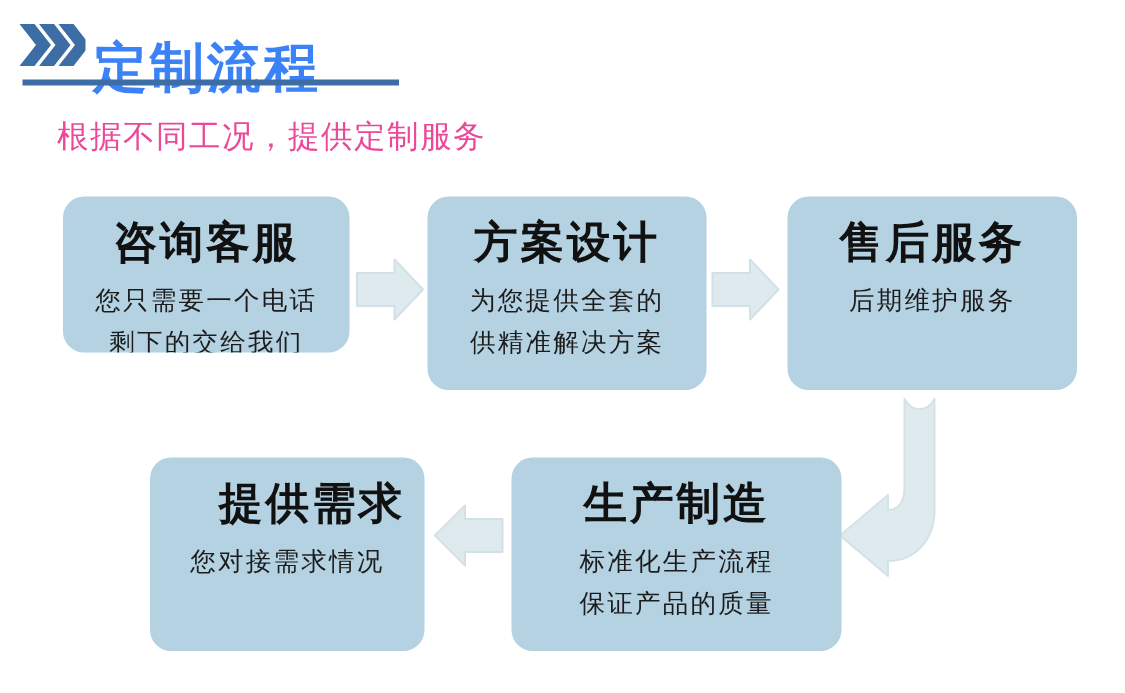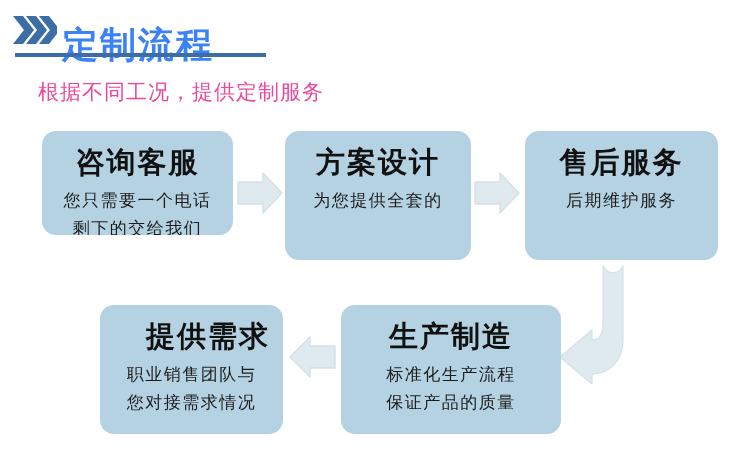--- a/index.html
+++ b/index.html
@@ -152,20 +152,21 @@
   <div class="arrow" id="arrow-1">
     <svg width="46" height="42" viewBox="0 0 46 42" xmlns="http://www.w3.org/2000/svg">
       <polygon points="1,10 26,10 26,1 45,21 26,41 26,32 1,32" fill="#dfeaef" stroke="#d2e1e8" stroke-width="1.4" stroke-linejoin="round"></polygon>
     </svg>
   </div>
 
   <div class="step-box" id="step-2">
     <div class="step-title">方案设计</div>
     <div class="step-body">
       <div class="step-line">为您提供全套的</div>
+      <div class="step-line">供精准解决方案</div>
     </div>
   </div>
 
   <div class="arrow" id="arrow-2">
     <svg width="46" height="42" viewBox="0 0 46 42" xmlns="http://www.w3.org/2000/svg">
       <polygon points="1,10 26,10 26,1 45,21 26,41 26,32 1,32" fill="#dfeaef" stroke="#d2e1e8" stroke-width="1.4" stroke-linejoin="round"></polygon>
     </svg>
   </div>
 
   <div class="step-box" id="step-3">
@@ -192,21 +193,20 @@
 
   <div class="arrow" id="arrow-4">
     <svg width="48" height="44" viewBox="0 0 48 44" xmlns="http://www.w3.org/2000/svg">
       <polygon points="47,11 22,11 22,2 2,22 22,42 22,33 47,33" fill="#dfeaef" stroke="#d2e1e8" stroke-width="1.4" stroke-linejoin="round"></polygon>
     </svg>
   </div>
 
   <div class="step-box" id="step-4">
     <div class="step-title">提供需求</div>
     <div class="step-body">
-      <div class="step-line">职业销售团队与</div>
       <div class="step-line">您对接需求情况</div>
     </div>
   </div>
 
   <div class="step-box" id="step-5">
     <div class="step-title">生产制造</div>
     <div class="step-body">
       <div class="step-line">标准化生产流程</div>
       <div class="step-line">保证产品的质量</div>
     </div>

